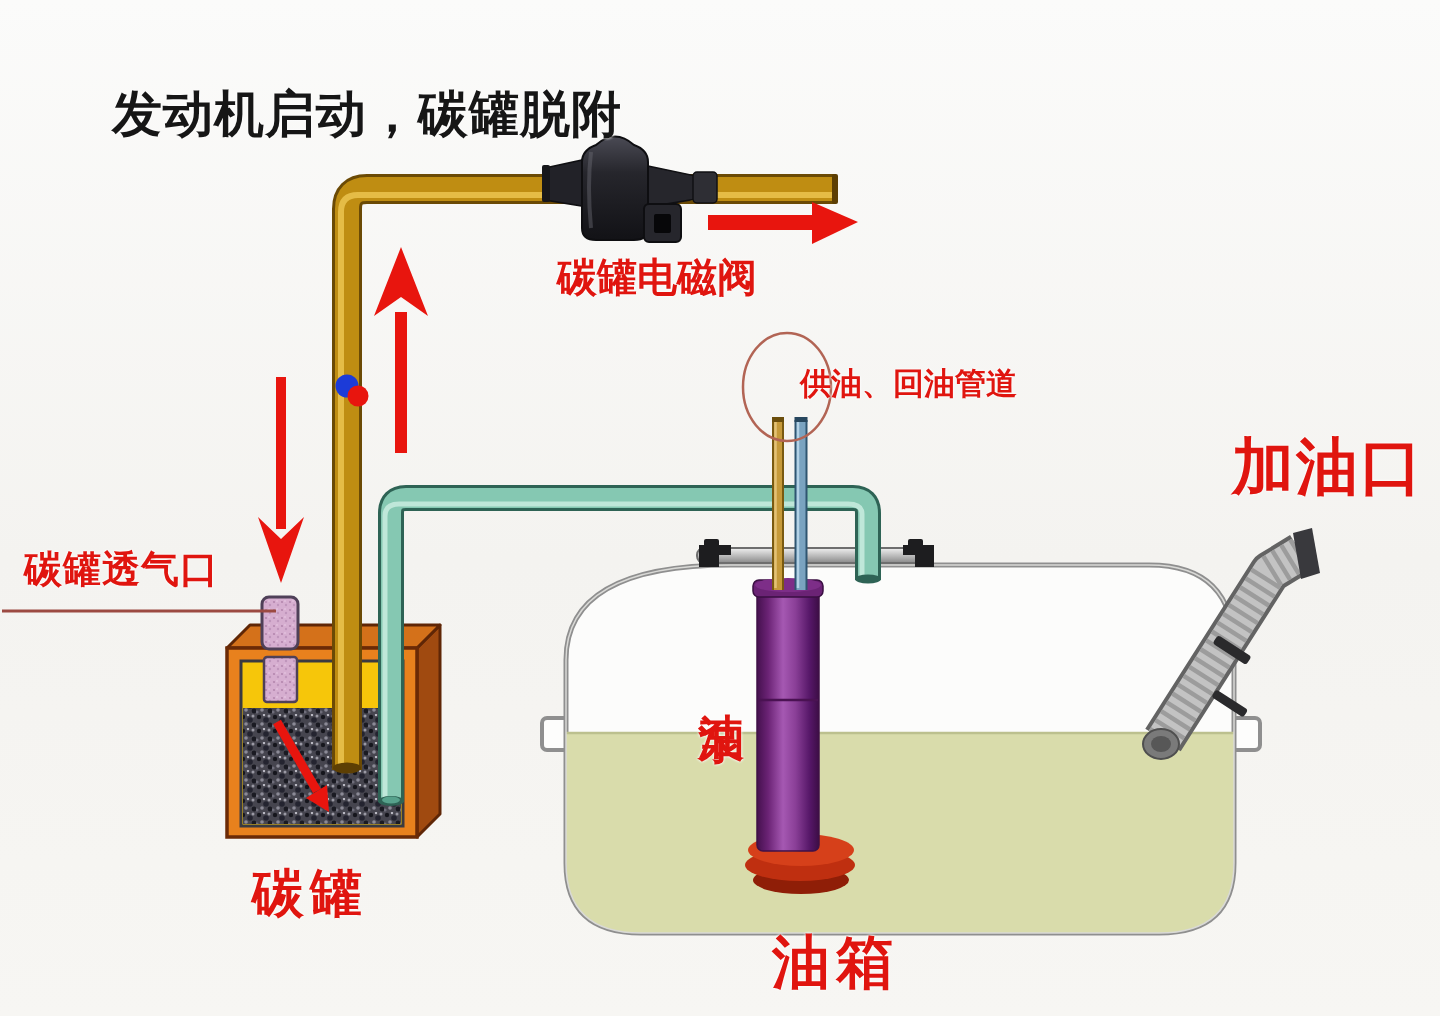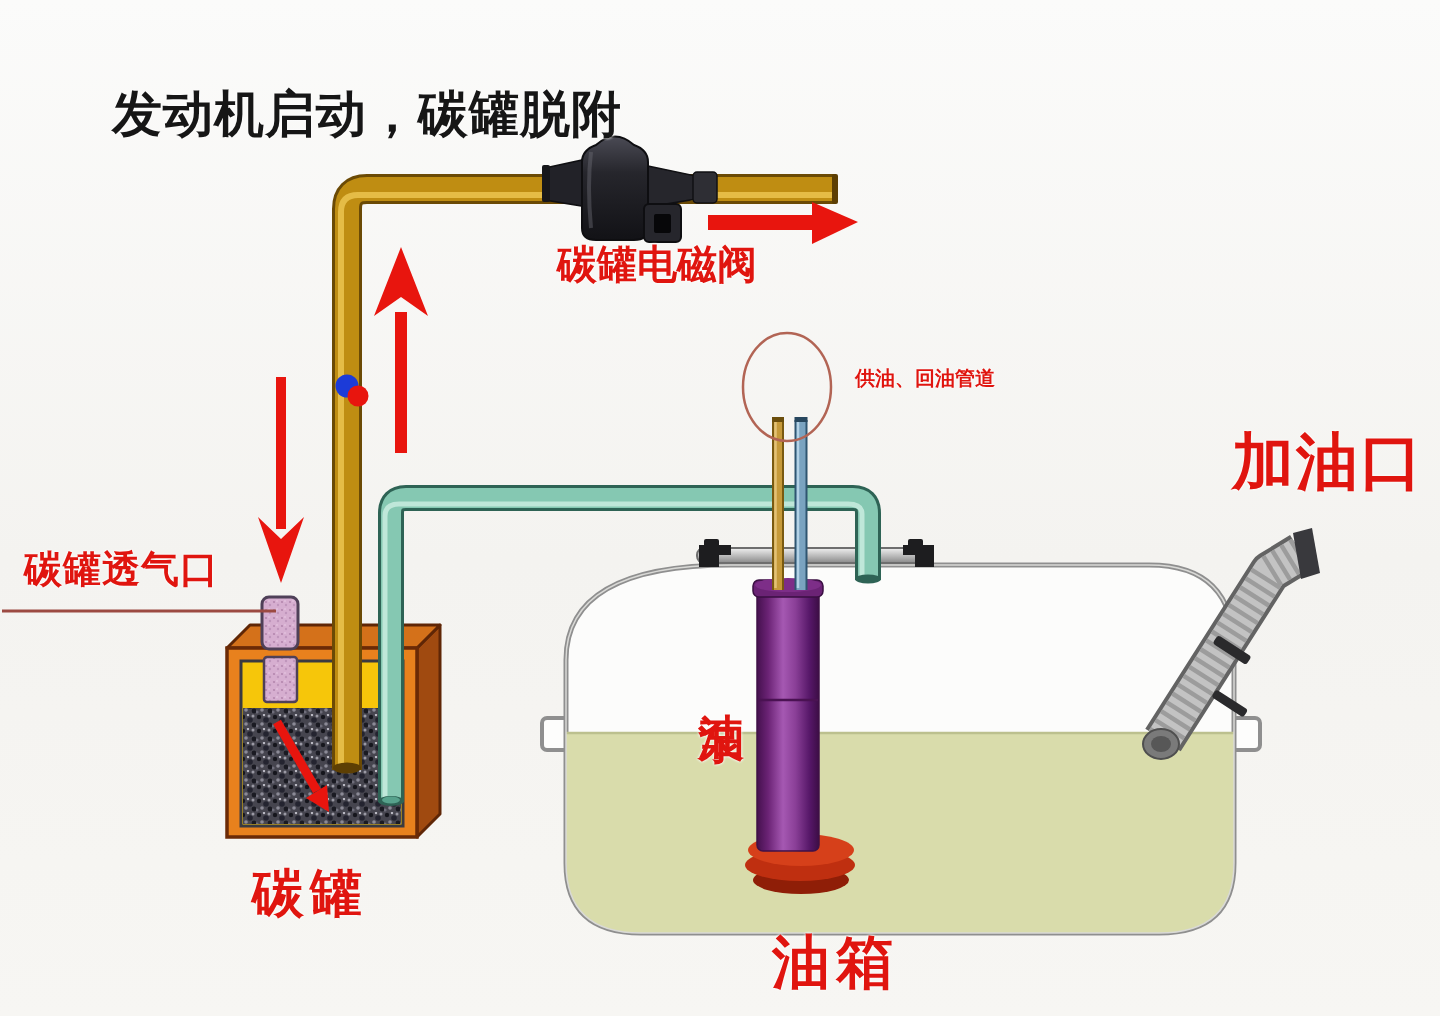--- a/index.html
+++ b/index.html
@@ -8,23 +8,23 @@
     background:linear-gradient(180deg,#fbfbfa 0%,#f4f3f0 55%,#f7f6f3 100%);
     font-family:"Liberation Sans", sans-serif;
   }
   #art{position:absolute;left:0;top:0;}
   .lbl{position:absolute;white-space:nowrap;line-height:1.05;
        text-shadow:0 0 3px rgba(255,255,255,.9),0 0 3px rgba(255,255,255,.7);}
   .red{color:#e0150f;font-weight:700;}
   #title-label{left:112px;top:88px;font-size:50px;color:#161616;
      font-family:"Liberation Serif", serif;font-weight:600;letter-spacing:1px;}
   #to-engine-label{left:764px;top:120px;font-size:38px;letter-spacing:1px;}
-  #solenoid-label{left:557px;top:243px;font-size:40px;}
-  #supply-return-label{left:855px;top:368px;font-size:20px;}
-  #filler-label{left:1232px;top:434px;font-size:62px;letter-spacing:2px;font-family:Liberation Mono, monospace;}
+  #solenoid-label{left:557px;top:256px;font-size:40px;}
+  #supply-return-label{left:800px;top:368px;font-size:31px;}
+  #filler-label{left:1232px;top:434px;font-size:62px;letter-spacing:2px;}
   #vent-label{left:24px;top:550px;font-size:38px;letter-spacing:1px;}
   #pump-label{left:698px;top:676px;font-size:46px;writing-mode:vertical-rl;letter-spacing:8px;}
   #canister-label{left:252px;top:866px;font-size:52px;letter-spacing:6px;}
   #tank-label{left:772px;top:932px;font-size:58px;letter-spacing:6px;}
 </style>
 </head>
 <body>
 
 <div id="stage">
 

